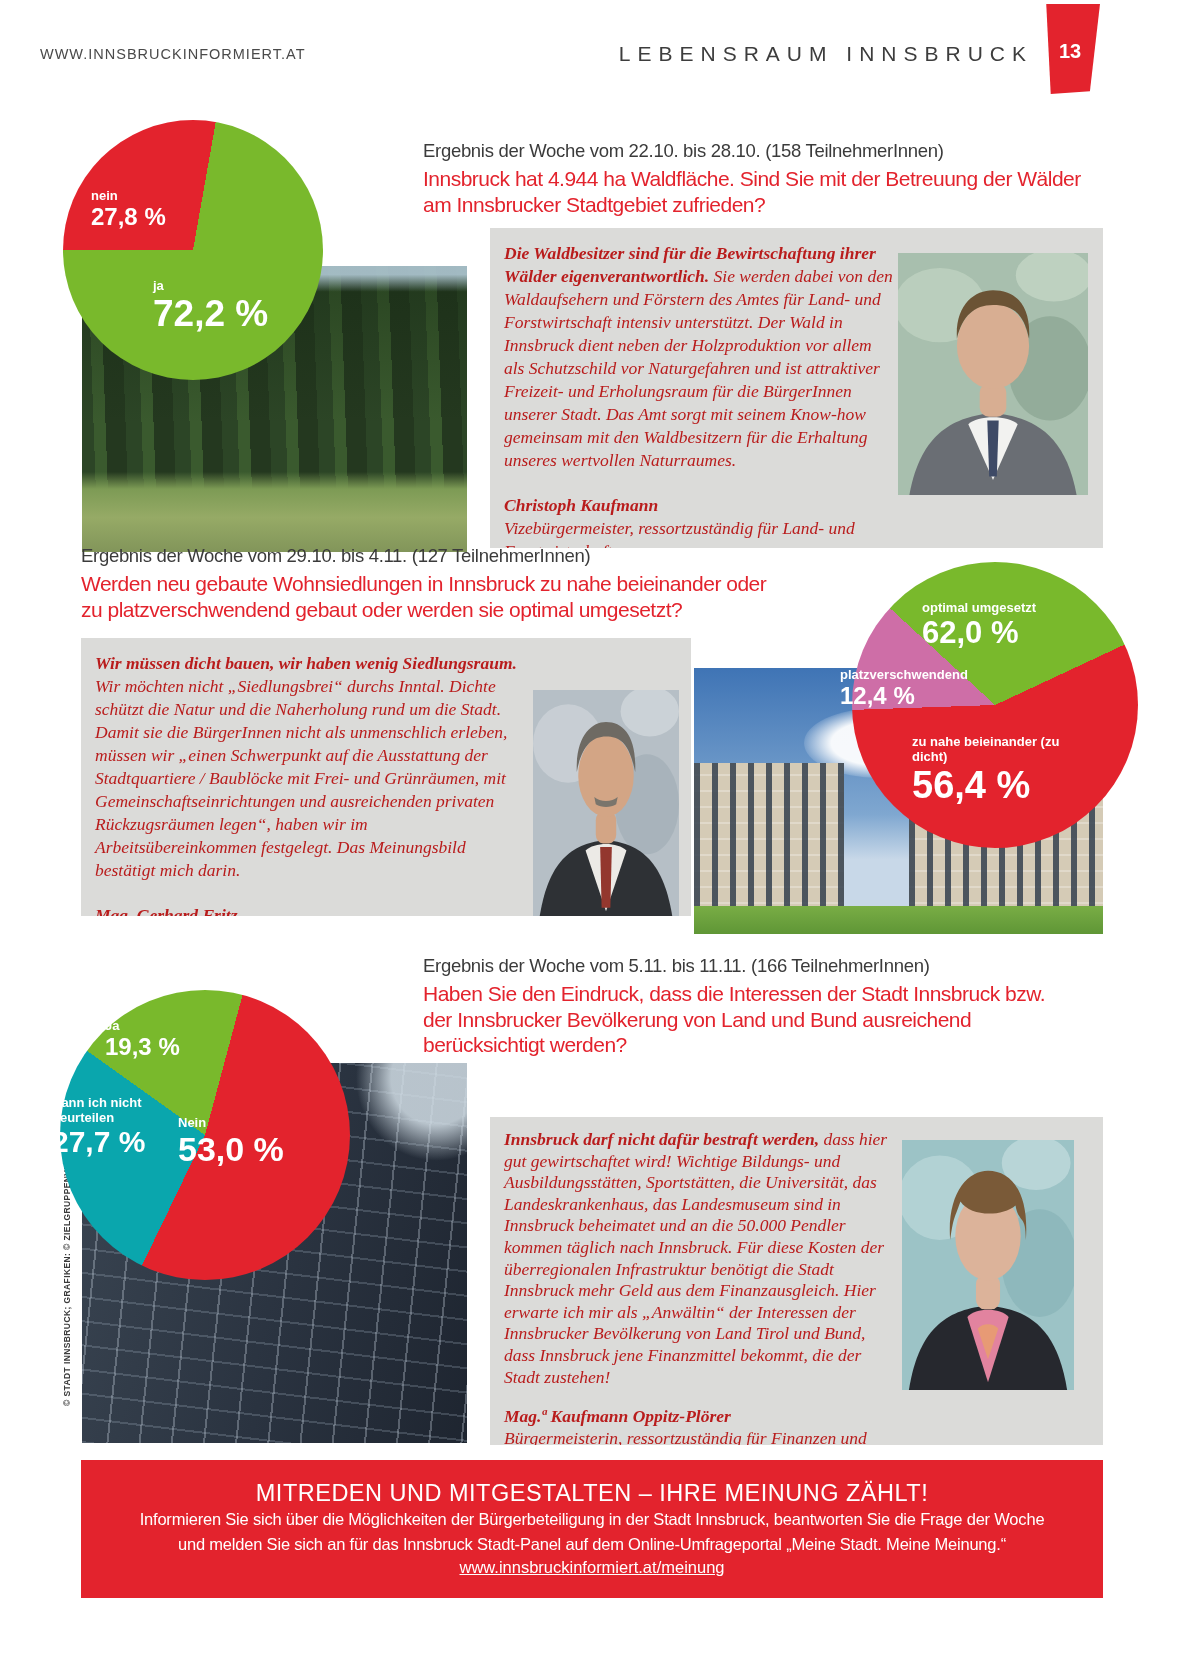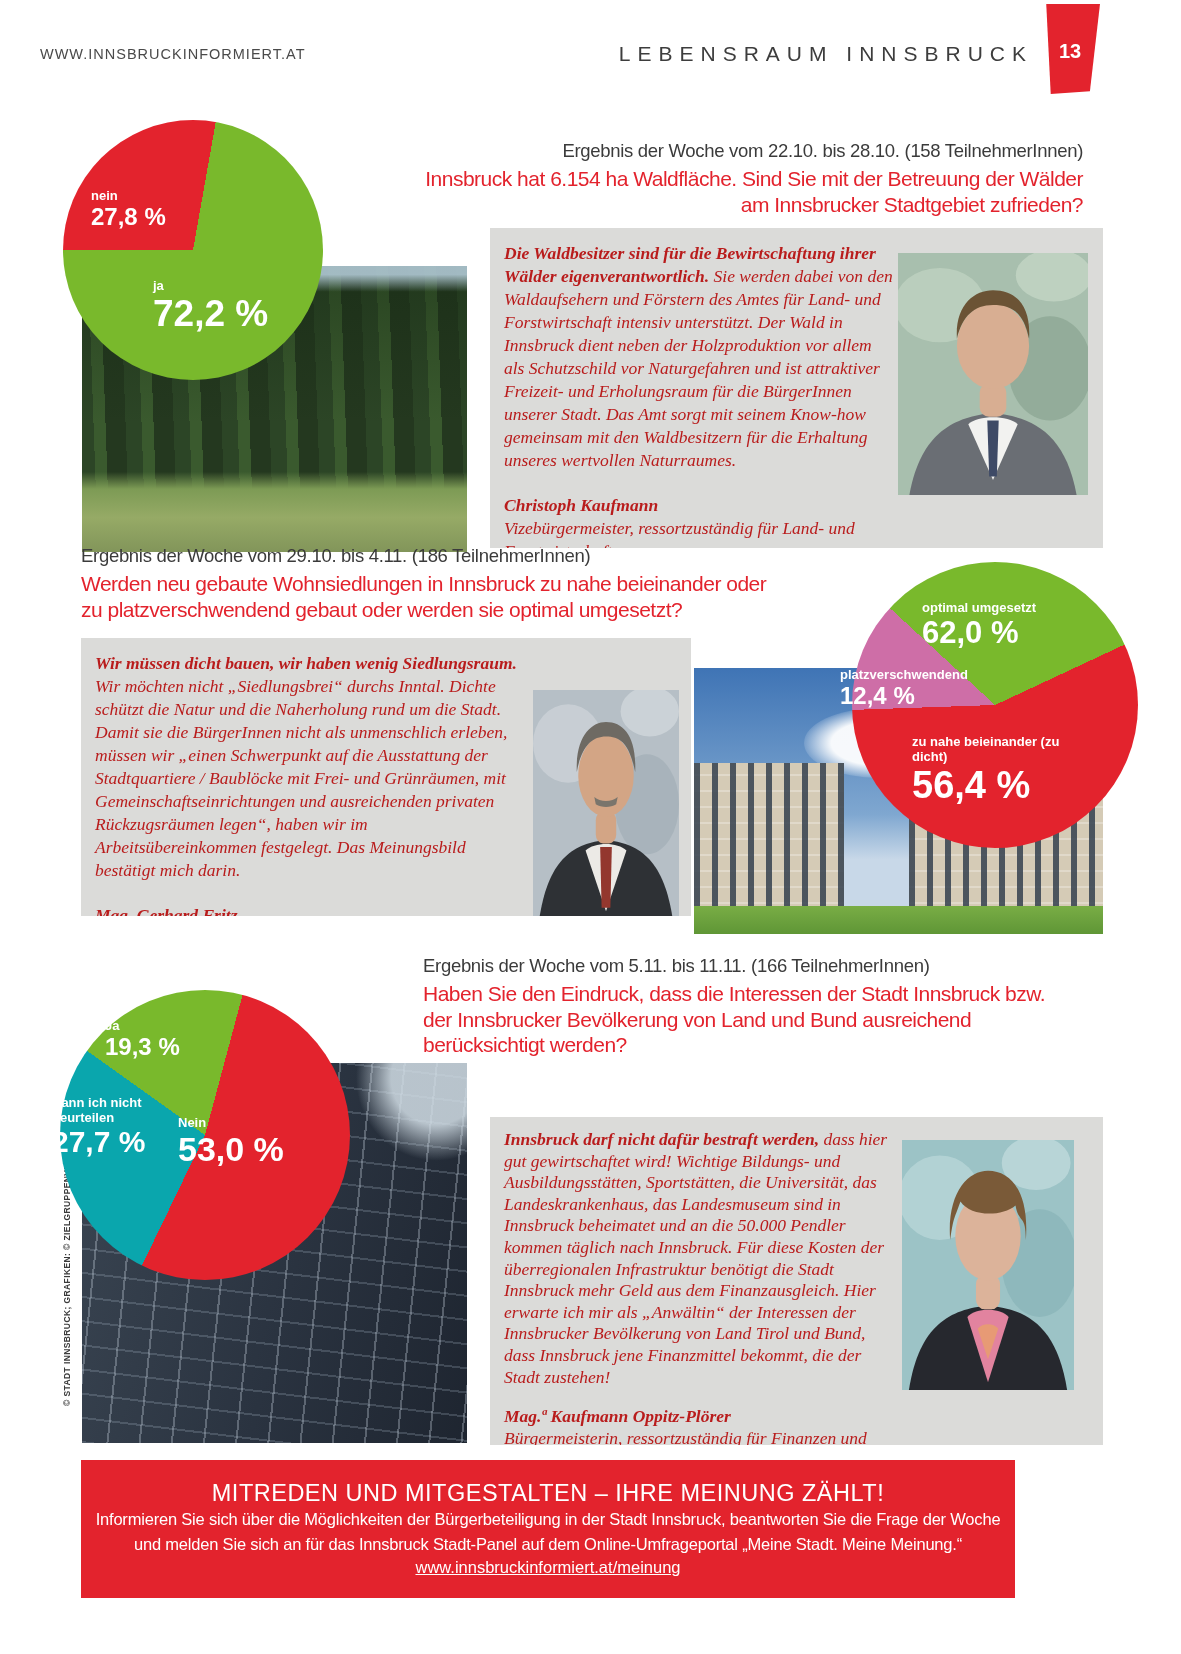--- a/index.html
+++ b/index.html
@@ -42,21 +42,21 @@
      repeating-linear-gradient(96deg,rgba(215,226,238,.30) 0 2px,rgba(0,0,0,0) 2px 32px),
      repeating-linear-gradient(7deg,rgba(180,196,212,.22) 0 2px,rgba(0,0,0,0) 2px 24px),
      linear-gradient(105deg,#3a4552 0%,#2a3340 55%,#1e2530 100%);}
   .bldphoto{background:linear-gradient(180deg,#3f74b5 0%,#7fa7d0 55%,#c8d8e8 72%,#c8d8e8 100%);}
   .cloud{position:absolute;border-radius:50%;background:radial-gradient(ellipse,rgba(255,255,255,.95) 0 45%,rgba(255,255,255,0) 75%);}
   .bld{position:absolute;background-color:#d5cbb6;background-image:
      repeating-linear-gradient(90deg,rgba(52,64,78,.85) 0 6px,rgba(0,0,0,0) 6px 18px),
      repeating-linear-gradient(0deg,rgba(0,0,0,0) 0 4px,rgba(255,255,255,.28) 4px 6px,rgba(0,0,0,0) 6px 16px);}
   .grass{position:absolute;left:0;right:0;bottom:0;background:linear-gradient(180deg,#79ad45 0%,#5f9636 100%);}
   
-  .footer{position:absolute;left:81px;top:1460px;width:934px;height:138px;background:#e3232d;
+  .footer{position:absolute;left:81px;top:1460px;width:1022px;height:138px;background:#e3232d;
           color:#fff;text-align:center;z-index:3;}
   .footer .ftitle{margin-top:20px;font-size:23.5px;letter-spacing:0.5px;}
   .footer .fline{font-size:16.5px;line-height:25px;letter-spacing:-0.2px;}
   .footer .flink{display:inline-block;margin-top:1px;font-size:16.5px;color:#fff;text-decoration:underline;}
   
   .credit{position:absolute;left:62px;top:1406px;width:300px;
           transform:rotate(-90deg);transform-origin:0 0;
           font-size:8.5px;letter-spacing:0.4px;color:#3a3a3a;font-weight:bold;}
 </style>
 </head>
@@ -76,23 +76,23 @@
     <div class="plabel" style="left:28px;top:68px;width:116px;">
       <span class="small">nein</span>
       <span class="big" style="font-size:24px;">27,8 %</span>
     </div>
     <div class="plabel" style="left:90px;top:158px;width:150px;">
       <span class="small">ja</span>
       <span class="big" style="font-size:37px;">72,2 %</span>
     </div>
   </div>
 
-  <div class="qblock" style="left:423px;top:140px;width:660px;text-align:right;">
+  <div class="qblock" style="left:423px;top:140px;width:660px;">
     <div class="intro">Ergebnis der Woche vom 22.10. bis 28.10. (158 TeilnehmerInnen)</div>
-    <div class="question">Innsbruck hat 6.154 ha Waldfläche. Sind Sie mit der Betreuung der Wälder am Innsbrucker Stadtgebiet zufrieden?</div>
+    <div class="question">Innsbruck hat 4.944 ha Waldfläche. Sind Sie mit der Betreuung der Wälder am Innsbrucker Stadtgebiet zufrieden?</div>
   </div>
 
   <div class="qbox" style="left:490px;top:228px;width:613px;height:320px;">
     <div class="qtext" style="width:392px;">
       <span class="lead">Die Waldbesitzer sind für die Bewirtschaftung ihrer Wälder eigenverantwortlich.</span><span> Sie werden dabei von den Waldaufsehern und Förstern des Amtes für Land- und Forstwirtschaft intensiv unterstützt. Der Wald in Innsbruck dient neben der Holzproduktion vor allem als Schutzschild vor Naturgefahren und ist attraktiver Freizeit- und Erholungsraum für die BürgerInnen unserer Stadt. Das Amt sorgt mit seinem Know-how gemeinsam mit den Waldbesitzern für die Erhaltung unseres wertvollen Naturraumes.</span>
       <div class="author">Christoph Kaufmann</div>
       <div class="role">Vizebürgermeister, ressortzuständig für Land- und Forstwirtschaft</div>
     </div>
     <div class="portrait" style="left:408px;top:25px;width:190px;height:242px;">
       <svg viewBox="0 0 100 130" preserveAspectRatio="none">
@@ -104,21 +104,21 @@
         <path d="M37,92 L50,122 L63,92 C58,87 42,87 37,92 Z" fill="#f2f2f0"></path>
         <path d="M47,90 L53,90 L52,120 L48,120 Z" fill="#3e4a66"></path>
         <rect x="43" y="70" width="14" height="18" rx="5" fill="#d8ae92"></rect>
         <ellipse cx="50" cy="50" rx="19" ry="23" fill="#d8ae92"></ellipse>
         <path d="M31,46 C30,28 40,20 50,20 C62,20 70,28 69,46 C66,32 60,28 50,28 C40,28 34,34 31,46 Z" fill="#6b5335"></path>
       </svg>
     </div>
   </div>
 
   <div class="qblock" style="left:81px;top:545px;width:700px;">
-    <div class="intro">Ergebnis der Woche vom 29.10. bis 4.11. (186 TeilnehmerInnen)</div>
+    <div class="intro">Ergebnis der Woche vom 29.10. bis 4.11. (127 TeilnehmerInnen)</div>
     <div class="question">Werden neu gebaute Wohnsiedlungen in Innsbruck zu nahe beieinander oder zu platzverschwendend gebaut oder werden sie optimal umgesetzt?</div>
   </div>
 
   <div class="qbox" style="left:81px;top:638px;width:610px;height:278px;">
     <div class="qtext" style="width:428px;">
       <span class="lead">Wir müssen dicht bauen, wir haben wenig Siedlungsraum.</span><span> Wir möchten nicht „Siedlungsbrei“ durchs Inntal. Dichte schützt die Natur und die Naherholung rund um die Stadt. Damit sie die BürgerInnen nicht als unmenschlich erleben, müssen wir „einen Schwerpunkt auf die Ausstattung der Stadtquartiere / Baublöcke mit Frei- und Grünräumen, mit Gemeinschaftseinrichtungen und ausreichenden privaten Rückzugsräumen legen“, haben wir im Arbeitsübereinkommen festgelegt. Das Meinungsbild bestätigt mich darin.</span>
       <div class="author">Mag. Gerhard Fritz</div>
       <div class="role">Stadtrat, ressortzuständig für Stadtentwicklung, Stadtplanung und Integration</div>
     </div>
     <div class="portrait" style="left:452px;top:52px;width:146px;height:232px;">

